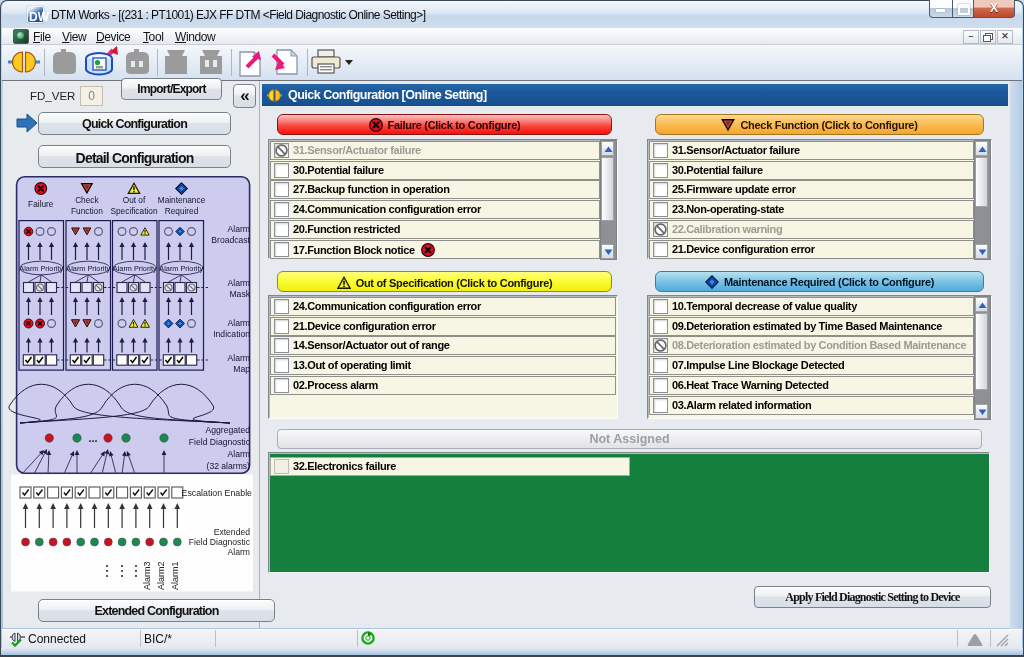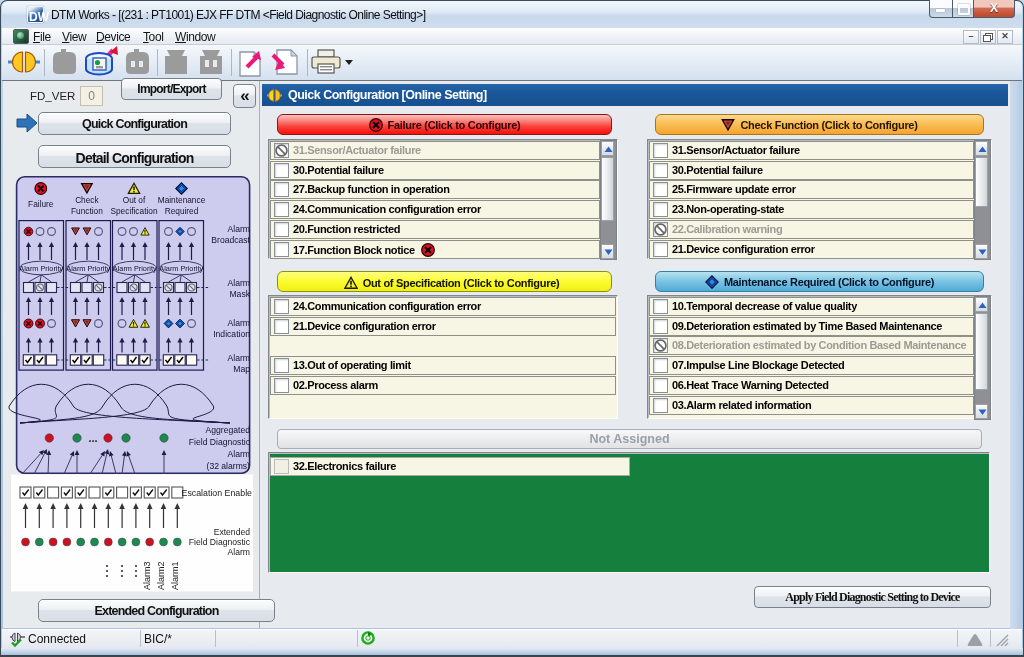--- a/index.html
+++ b/index.html
@@ -623,32 +623,36 @@
       </div>
       <div class="sthumb" style="top:16px;height:50px;"></div>
       <div class="sbtn" style="top:103px;">
         <svg width="9" height="7" viewBox="0 0 9 7">
           <path d="M0.5 0.5 L8.5 0.5 L4.5 6 Z" fill="#2a62c8"></path>
         </svg>
       </div>
     </div>
 </div>
 <div class="abs ghead" style="left:277px;top:271px;width:333px;height:19px;background:linear-gradient(#ffff80,#fbfb30 50%,#f0f014);border-color:#8e8e14;">
-    <div class="lbl" style="color:#141400;top:4px;padding-left:7px;"><svg width="14" height="14" viewBox="0 0 16 16" style="vertical-align:-3px;margin-right:5px;">
+    <div class="lbl" style="color:#141400;top:4px;"><svg width="14" height="14" viewBox="0 0 16 16" style="vertical-align:-3px;margin-right:5px;">
         <use href="#ic-warn"></use>
       </svg>Out of Specification (Click to Configure)</div>
   </div>
 <div class="abs list" style="left:268px;top:295px;width:348px;height:122px;">
 <div class="row" style="top:1px;width:344px;">
       <span class="cb"></span>
       <span class="t">24.Communication configuration error</span>
     </div>
 <div class="row" style="top:20.7px;width:344px;">
       <span class="cb"></span>
       <span class="t">21.Device configuration error</span>
+    </div>
+<div class="row" style="top:40.4px;width:344px;">
+      <span class="cb"></span>
+      <span class="t">14.Sensor/Actuator out of range</span>
     </div>
 <div class="row" style="top:60.099999999999994px;width:344px;">
       <span class="cb"></span>
       <span class="t">13.Out of operating limit</span>
     </div>
 <div class="row" style="top:79.8px;width:344px;">
       <span class="cb"></span>
       <span class="t">02.Process alarm</span>
     </div>
 </div>

